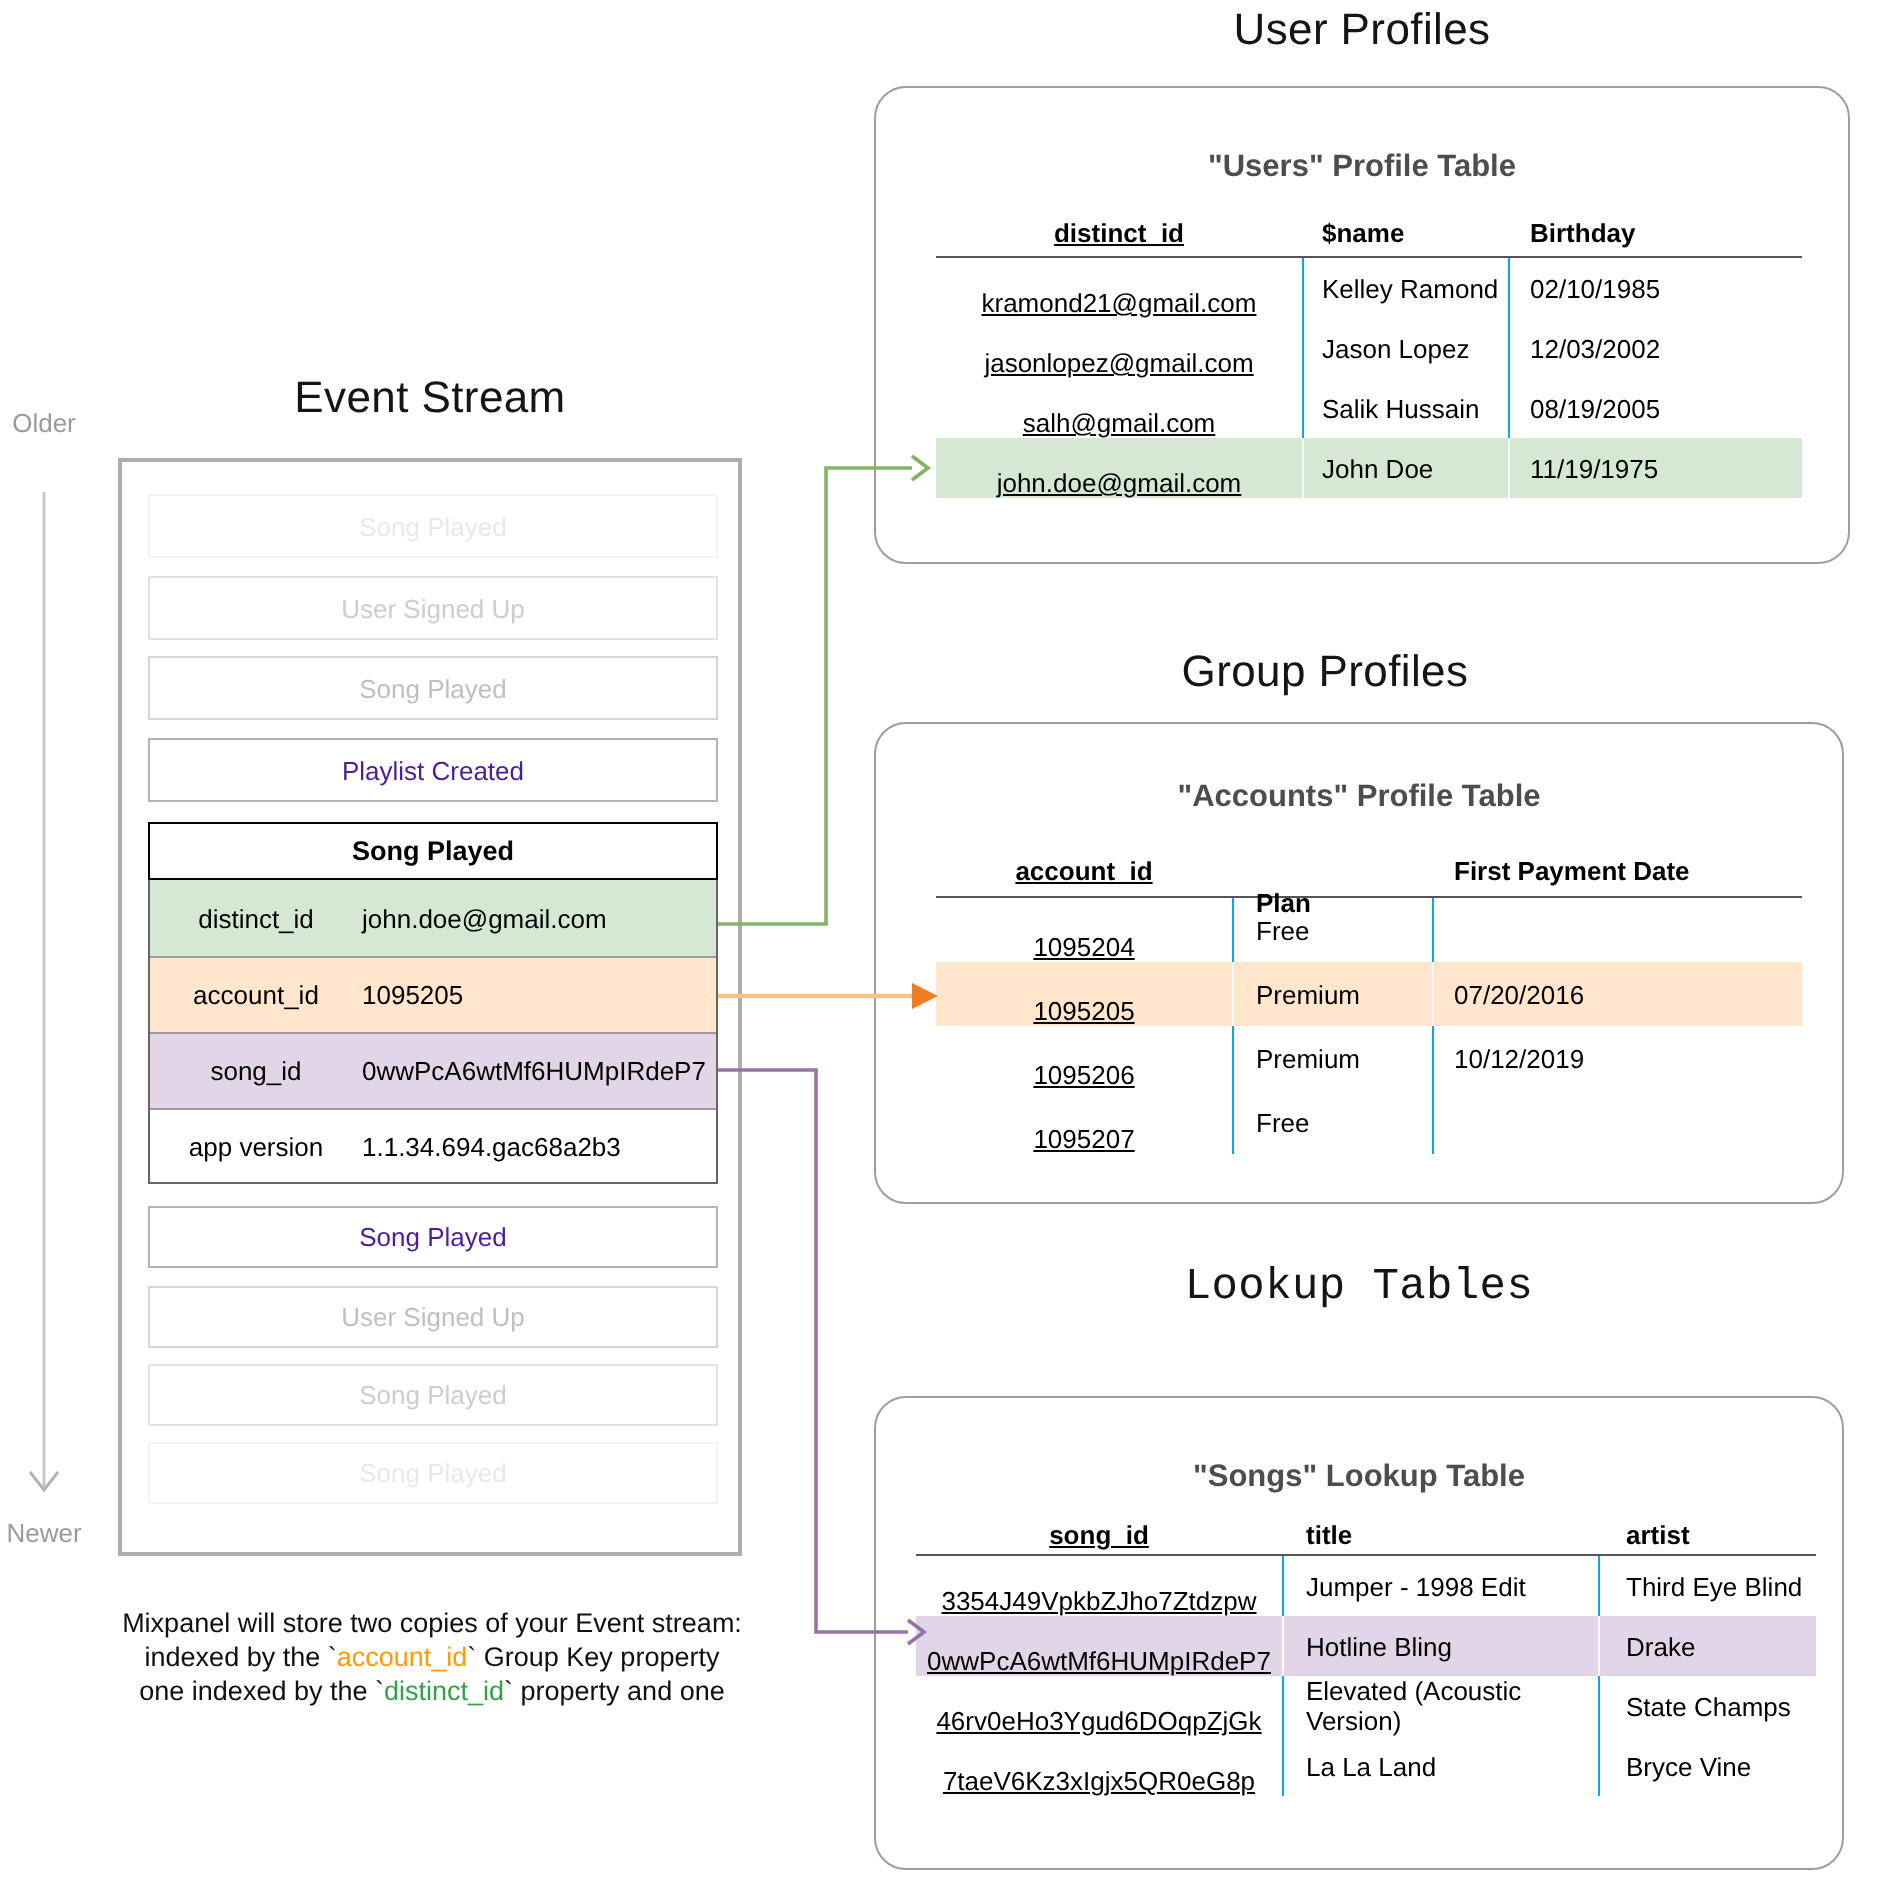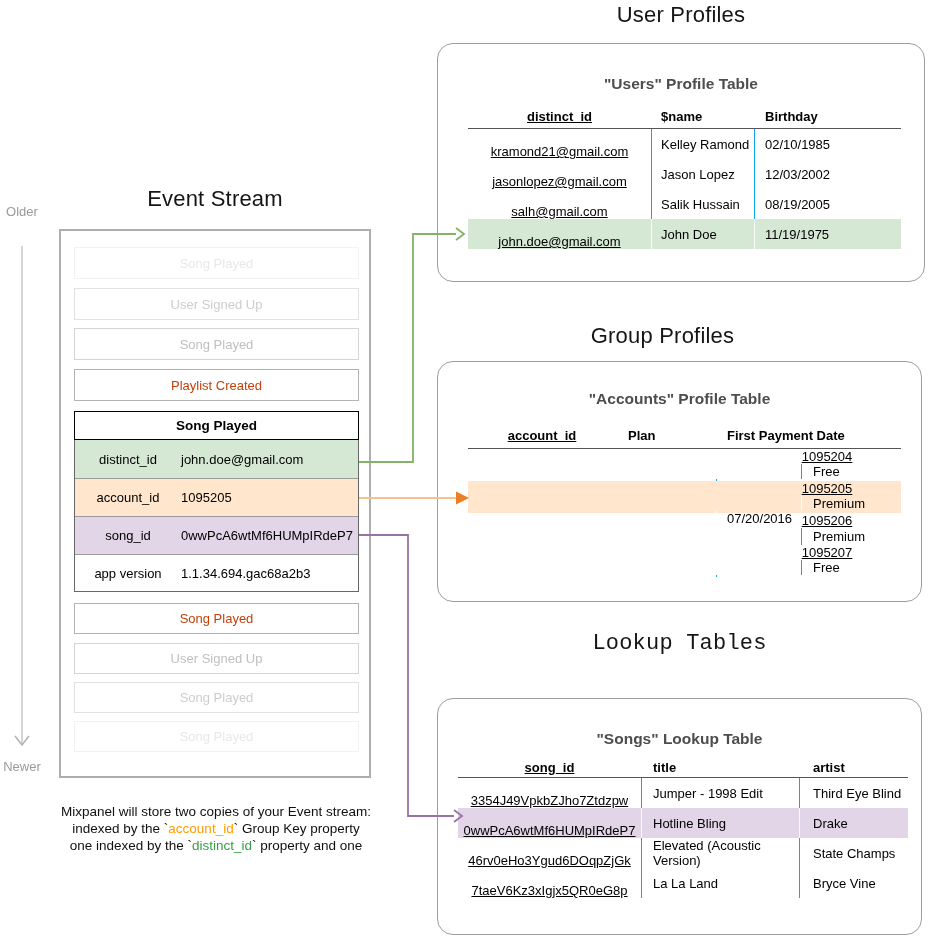--- a/index.html
+++ b/index.html
@@ -49,21 +49,21 @@
   
   .event-box {
     position: absolute; left: 74px; width: 285px; height: 32px;
     background: #fff; border: 1px solid;
     display: flex; align-items: center; justify-content: center;
     font-size: 13px;
   }
   .f1 { border-color: #f2f2f2; color: #e8e8e8; }
   .f2 { border-color: #e2e2e2; color: #cdcdcd; }
   .f3 { border-color: #d4d4d4; color: #bfbfbf; }
-  .f4 { border-color: #b3b3b3; color: #c2410c; }
+  .f4 { border-color: #b3b3b3; color: #4c1d95; }
   .eb1 { top: 247px; } .eb2 { top: 288px; } .eb3 { top: 328px; } .eb4 { top: 369px; }
   .ea1 { top: 603px; height: 31px; } .ea2 { top: 643px; height: 31px; }
   .ea3 { top: 682px; height: 31px; } .ea4 { top: 721px; height: 31px; }
 
   
   .focused-header {
     position: absolute; left: 74px; top: 411px; width: 285px; height: 29px;
     background: #fff; border: 1.5px solid #000;
     display: flex; align-items: center; justify-content: center;
     font-size: 13.5px; font-weight: bold; color: #000;
@@ -125,23 +125,23 @@
 
   .tbl-users { left: 30px; top: 60px; width: 433px; }
   .tbl-users .tbl-header { height: 25px; }
   .tbl-users .tbl-row { height: 30px; }
   .u-c1 { width: 183px; text-align: center; justify-content: center; }
   .u-c2 { width: 103px; padding-left: 9px; }
   .u-c3 { width: 147px; padding-left: 10px; }
 
   .tbl-accounts { left: 30px; top: 60px; width: 433px; }
   .tbl-accounts .tbl-header { height: 27px; }
-  .tbl-accounts .tbl-row { height: 32px; flex-direction: column; }
+  .tbl-accounts .tbl-row { height: 32px; }
   .a-c1 { width: 148px; text-align: center; justify-content: center; }
-  .a-c2 { width: 100px; padding-left: 11px; }
+  .a-c2 { width: 100px; padding-left: 11px; margin-top: 32px; }
   .a-c3 { width: 185px; padding-left: 10px; }
 
   .tbl-songs { left: 20px; top: 59px; width: 450px; }
   .tbl-songs .tbl-header { height: 20px; }
   .tbl-songs .tbl-row { height: 30px; }
   .s-c1 { width: 183px; text-align: center; justify-content: center; }
   .s-c2 { width: 158px; padding-left: 11px; }
   .s-c3 { width: 109px; padding-left: 13px; }
 
   .row-green  { background: var(--green-bg); }
@@ -255,20 +255,21 @@
         <span class="a-c3 dv"></span>
       </div>
       <div class="tbl-row row-orange hl">
         <span class="a-c1 idcell">1095205</span>
         <span class="a-c2 dv">Premium</span>
         <span class="a-c3 dv">07/20/2016</span>
       </div>
       <div class="tbl-row">
         <span class="a-c1 idcell">1095206</span>
         <span class="a-c2 dv">Premium</span>
+        <span class="a-c3 dv">10/12/2019</span>
       </div>
       <div class="tbl-row">
         <span class="a-c1 idcell">1095207</span>
         <span class="a-c2 dv">Free</span>
         <span class="a-c3 dv"></span>
       </div>
     </div>
   </div>
 
   <div class="card card-songs stack">

